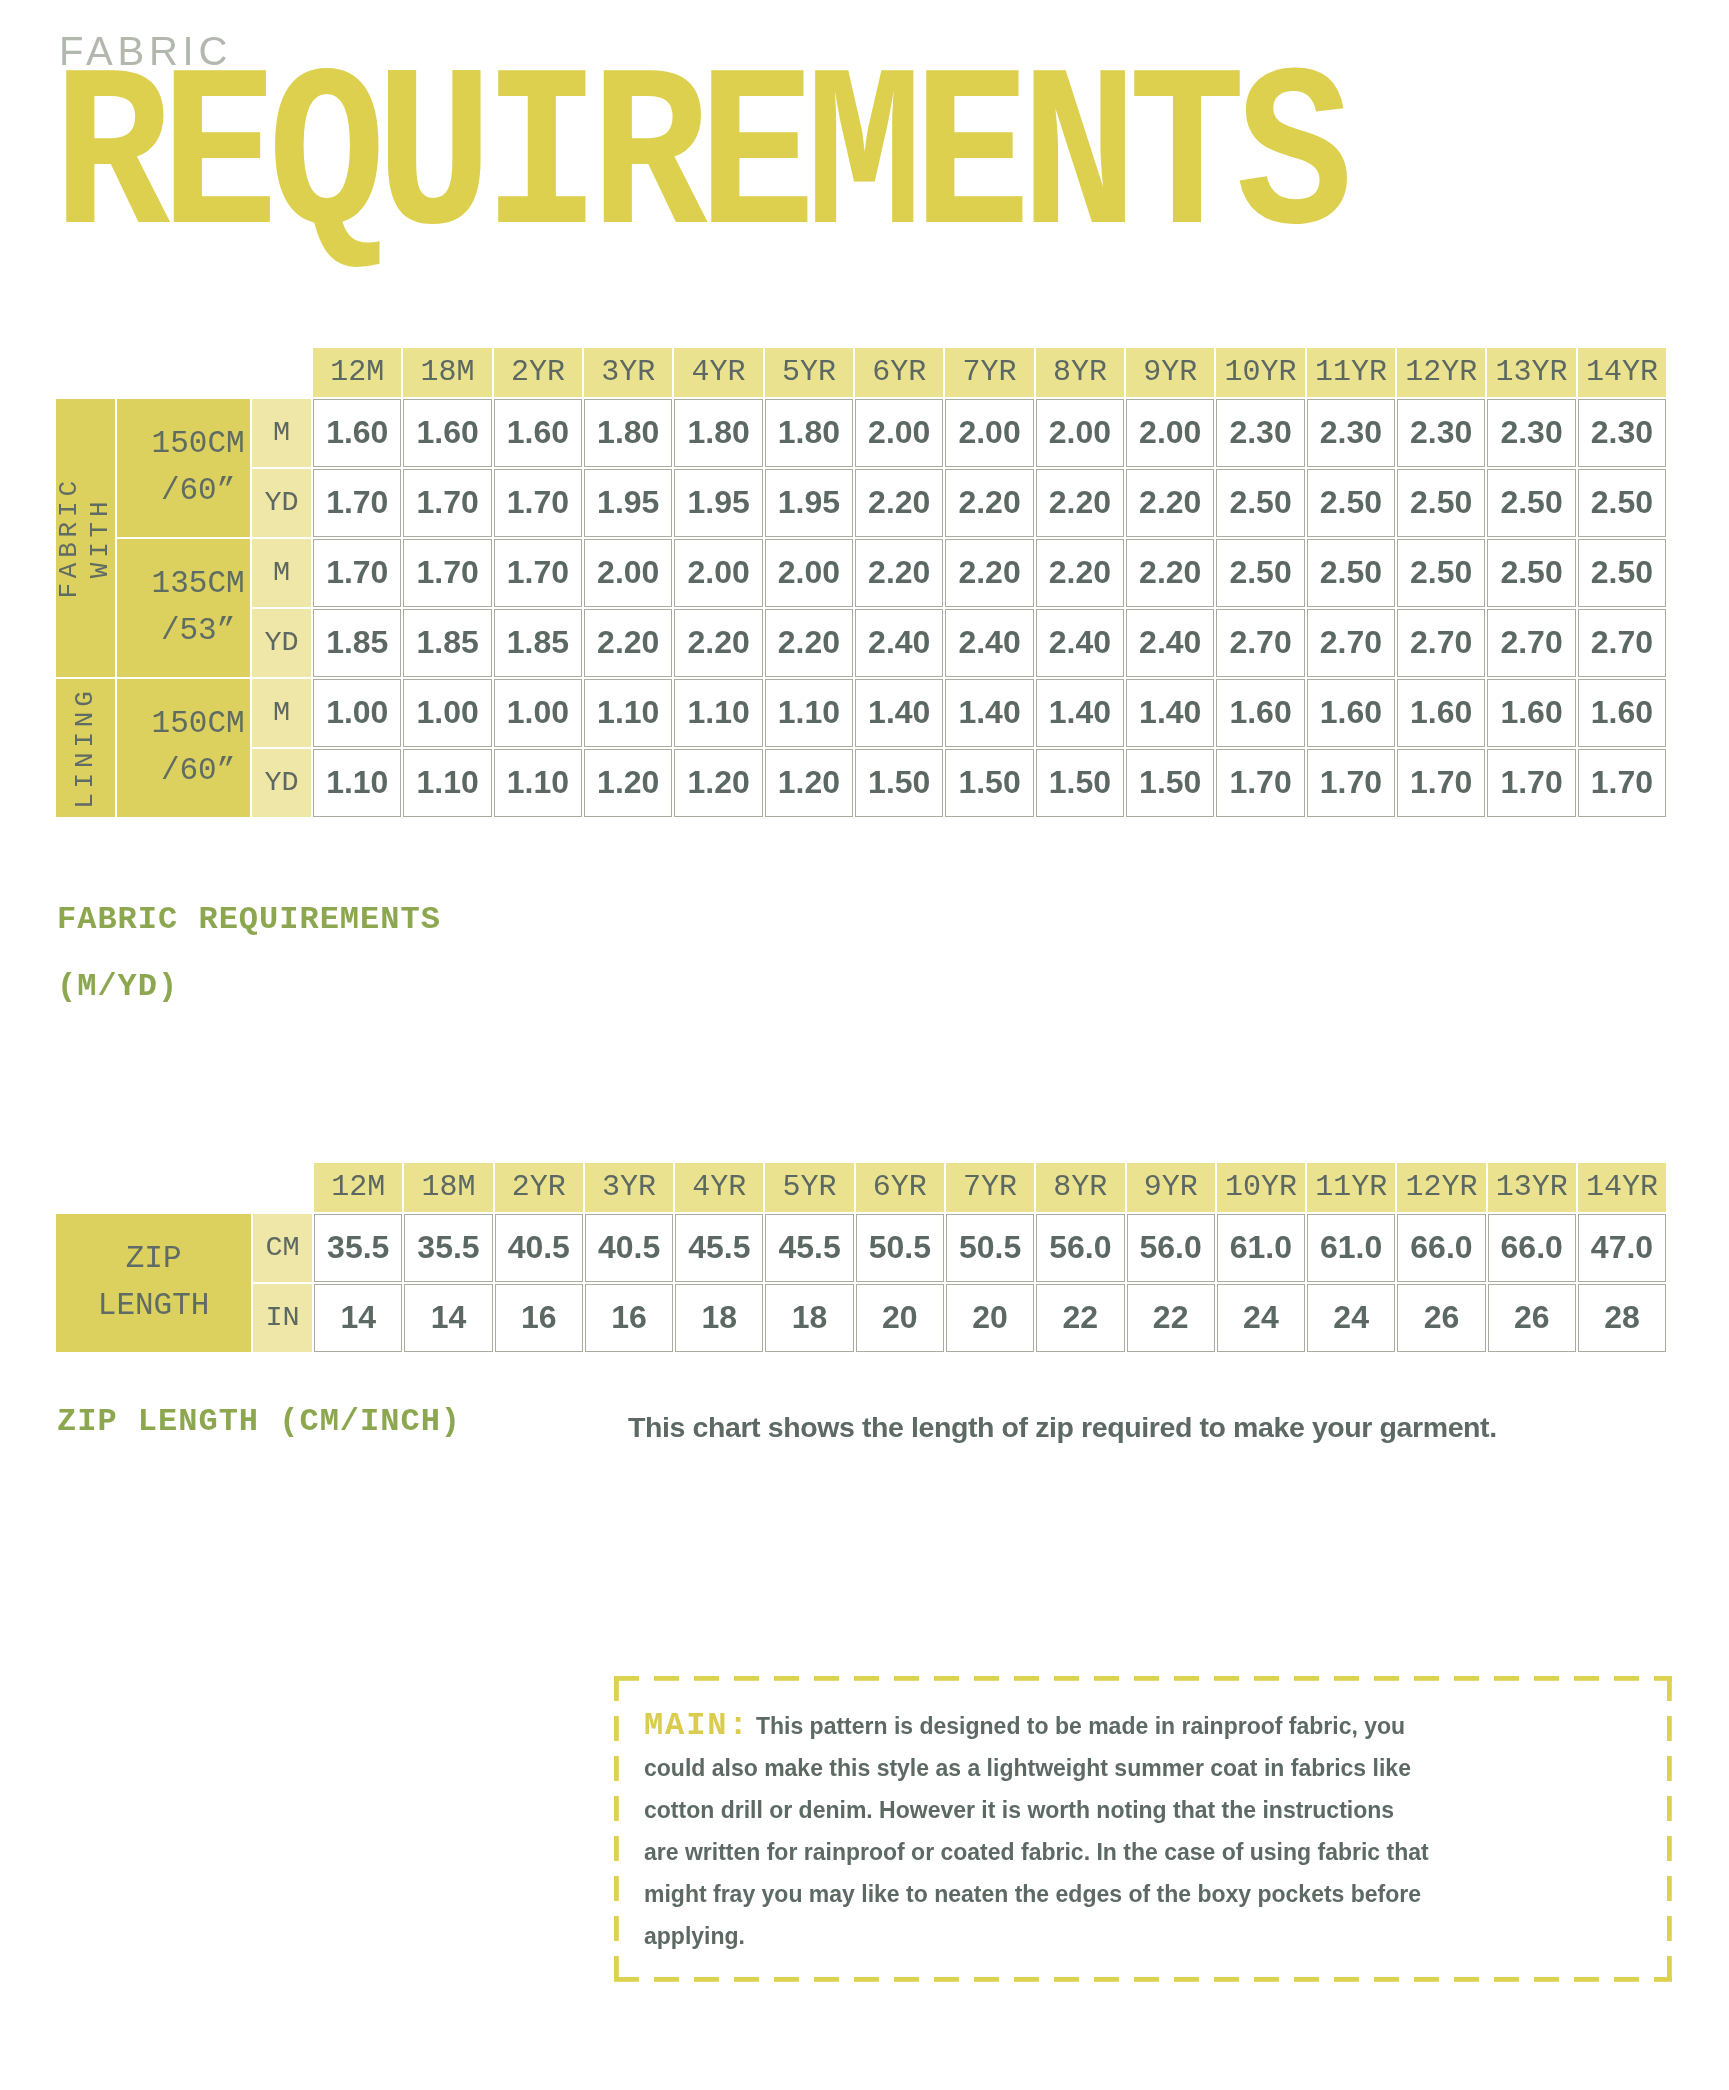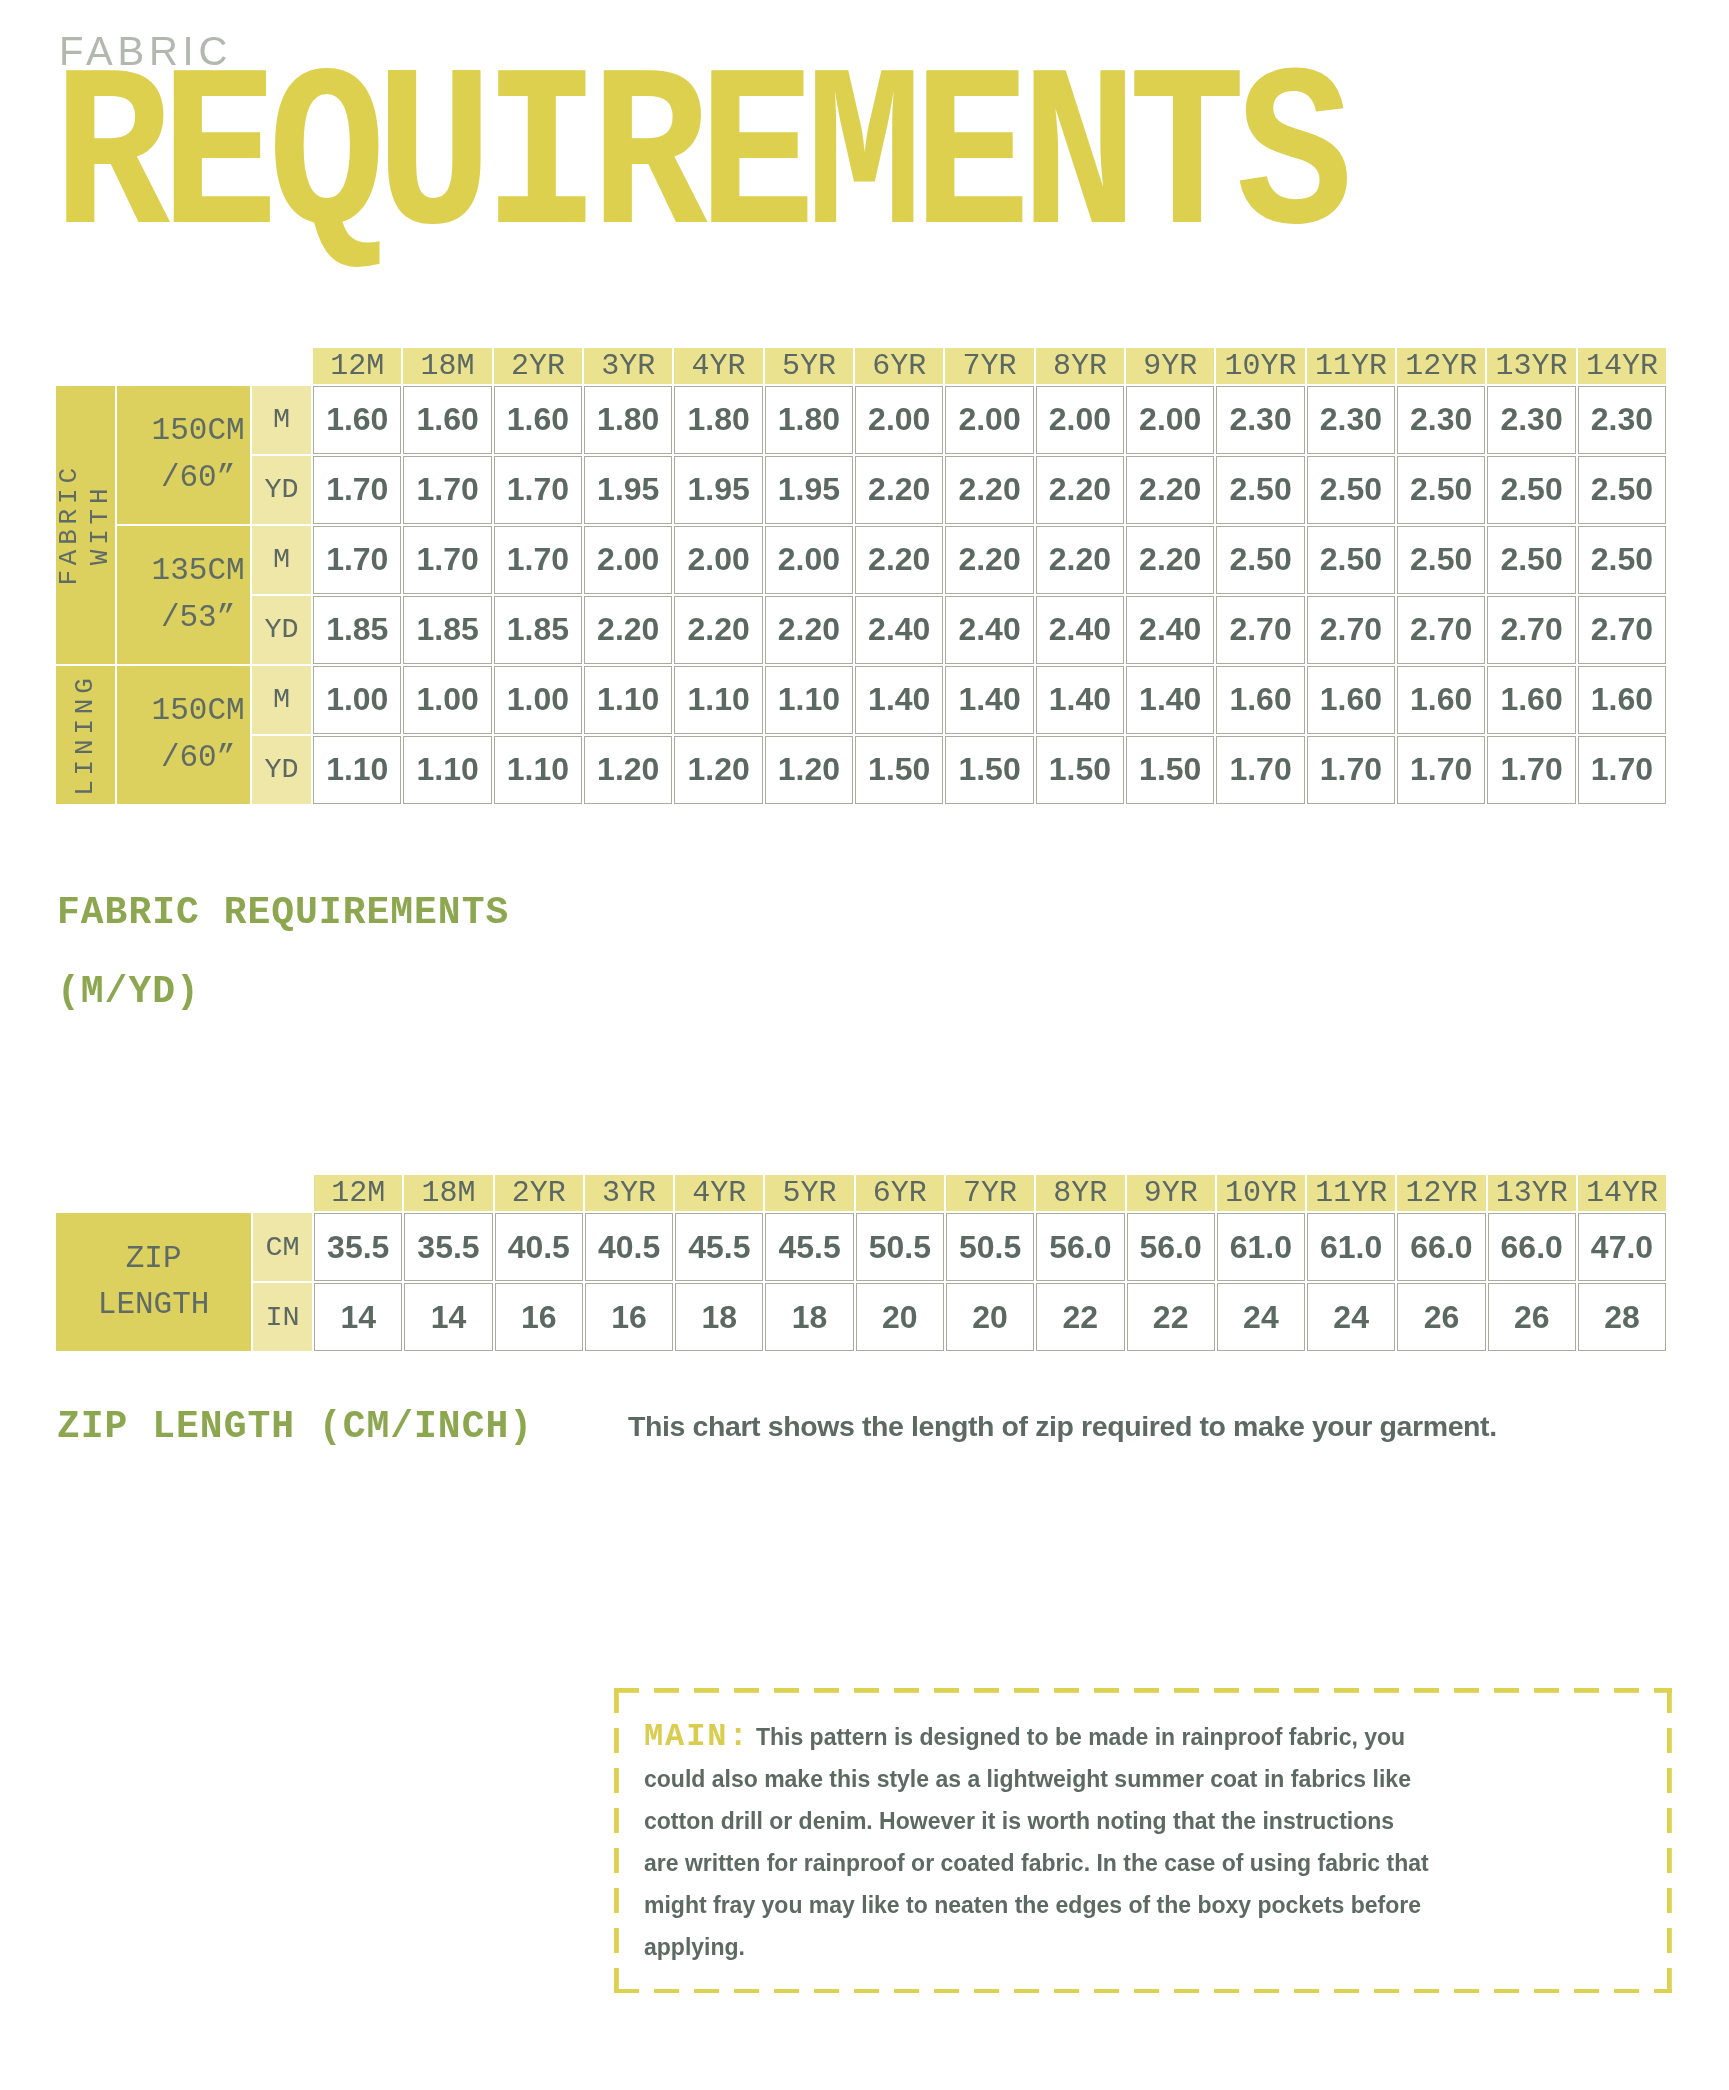--- a/index.html
+++ b/index.html
@@ -48,21 +48,21 @@
   table.t2 { margin-top: 141px; }
   th, td {
     text-align: center;
     vertical-align: middle;
     font-weight: normal;
     overflow: hidden;
   }
   th.blank { background: transparent; }
   th.size-th {
     background: #ebe290;
-    height: 36px;
+    height: 49px;
     font-family: "Liberation Mono", "DejaVu Sans Mono", monospace;
     font-size: 30px;
     color: #5c6862;
   }
   td.val {
     background: #ffffff;
     border: 1.9px solid #a9ac9e;
     height: 68px;
     font-family: "Liberation Sans", sans-serif;
     font-weight: 700;
@@ -106,21 +106,21 @@
 
   
   .section-row { display: flex; align-items: flex-start; }
   .sec1 { margin-top: 82px; }
   .sec2 { margin-top: 49px; }
   .section-heading {
     width: 571px;
     flex: 0 0 571px;
     font-family: "Liberation Mono", "DejaVu Sans Mono", monospace;
     font-weight: 700;
-    font-size: 38px;
+    font-size: 32px;
     line-height: 2.1;
     letter-spacing: 1px;
     color: #8ca74f;
     white-space: pre-line;
     margin-top: -15px;
   }
   .section-text {
     width: 1046px;
     font-size: 28.5px;
     font-weight: 700;

